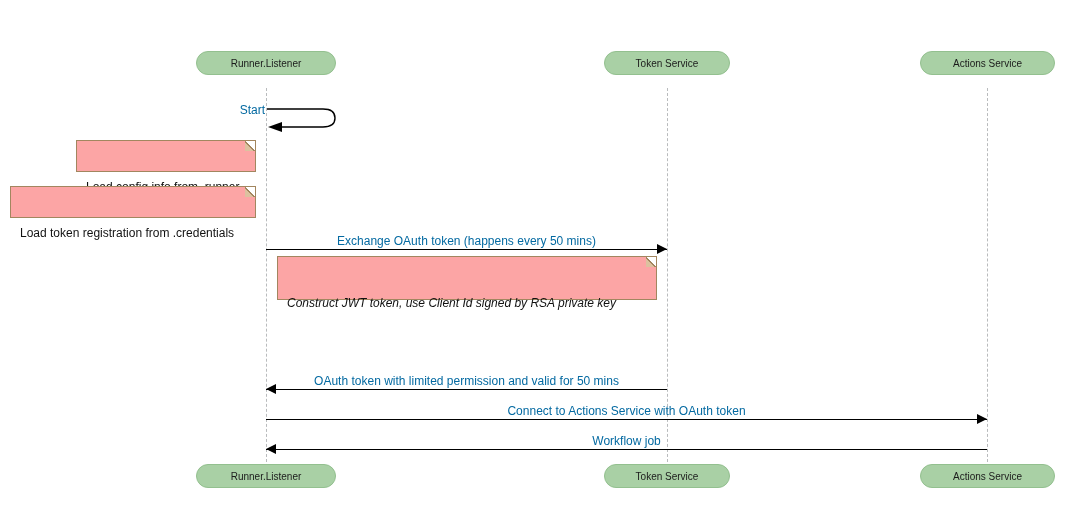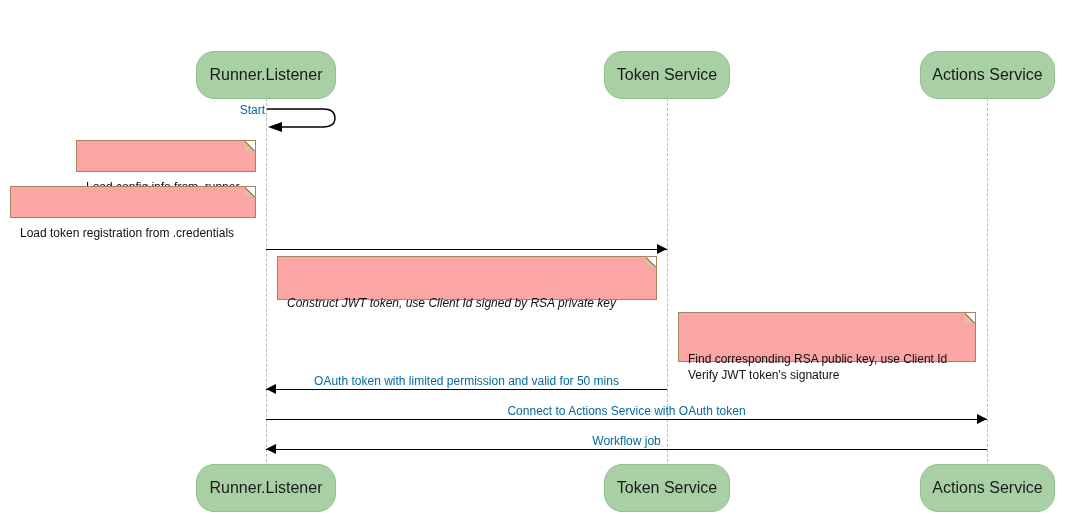--- a/index.html
+++ b/index.html
@@ -31,26 +31,26 @@
   }
   .lifeline {
     position: absolute;
     width: 0;
     border-left: 1px dashed #b9bbbd;
     top: 88px;
     height: 374px;
   }
   .participant {
     position: absolute;
-    height: 48px;
+    height: 24px;
     border-radius: 18px;
     background: #a9d0a5;
     border: 1px solid #93c08f;
     color: #1b1b1b;
-    font-size: 16px;
+    font-size: 10px;
     display: flex;
     align-items: center;
     justify-content: center;
     box-sizing: border-box;
     white-space: nowrap;
   }
   .note {
     position: absolute;
     background: #fca5a5;
     border: 1px solid #a2865f;
@@ -145,33 +145,29 @@
   <div class="note" style="left:76px; top:140px; width:180px; height:32px;">
     <span class="fold"></span>
     <span>Load config info from .runner</span>
   </div>
 
   <div class="note" style="left:10px; top:186px; width:246px; height:32px;">
     <span class="fold"></span>
     <span>Load token registration from .credentials</span>
   </div>
 
+  <div class="msg-label" style="left:266px; top:234px; width:401px;">Exchange OAuth token (happens every 50 mins)</div>
   <div class="msg-line" style="left:266px; top:249px; width:401px;"></div>
   <div class="arrow-head right" style="left:657px; top:244px;"></div>
 
   <div class="note" style="left:277px; top:256px; width:380px; height:44px;font-style:italic;">
     <span class="fold"></span>
     <span>Construct JWT token, use Client Id signed by RSA private key</span>
   </div>
 
-  <div class="note" style="left:678px; top:312px; width:298px; height:50px;">
-    <span class="fold"></span>
-    <span>Find corresponding RSA public key, use Client Id
-Verify JWT token's signature</span>
-  </div>
 
   <div class="msg-label" style="left:266px; top:374px; width:401px;">OAuth token with limited permission and valid for 50 mins</div>
   <div class="msg-line" style="left:266px; top:389px; width:401px;"></div>
   <div class="arrow-head left" style="left:266px; top:384px;"></div>
 
   <div class="msg-label" style="left:266px; top:404px; width:721px;">Connect to Actions Service with OAuth token</div>
   <div class="msg-line" style="left:266px; top:419px; width:721px;"></div>
   <div class="arrow-head right" style="left:977px; top:414px;"></div>
 
   <div class="msg-label" style="left:266px; top:434px; width:721px;">Workflow job</div>

